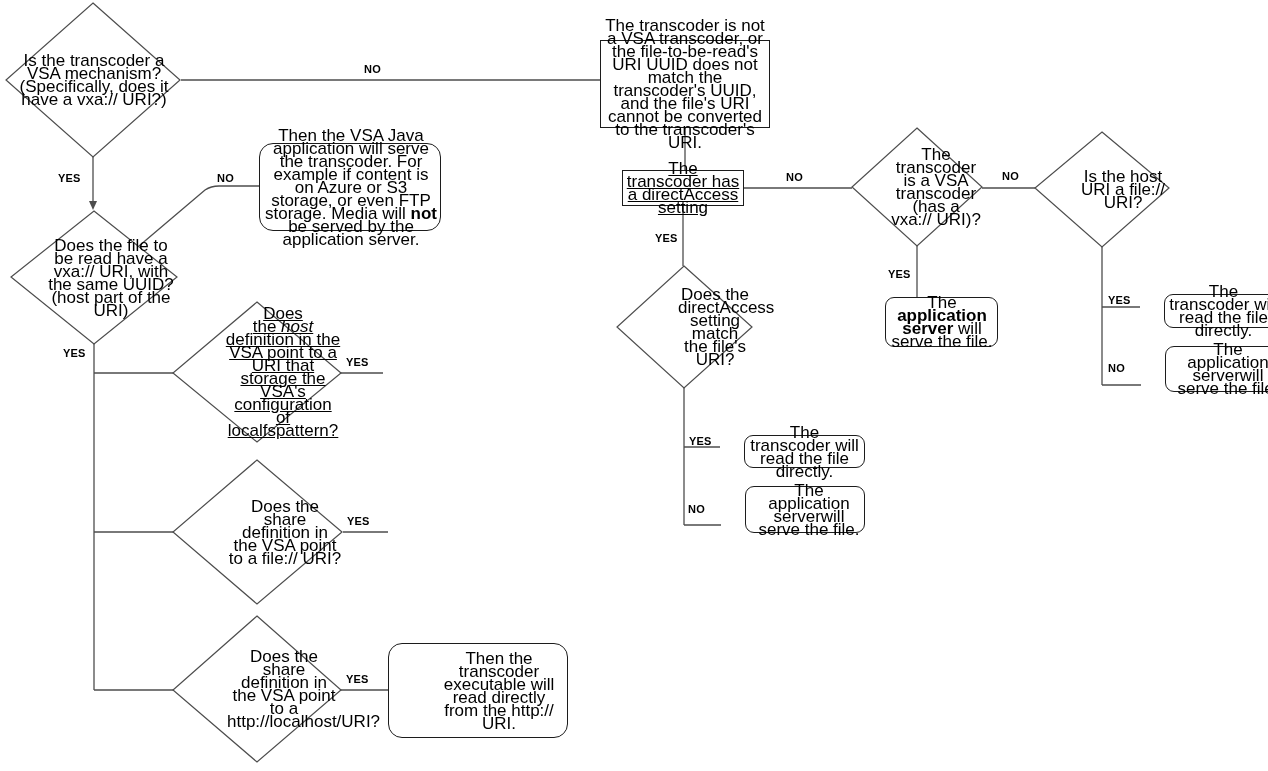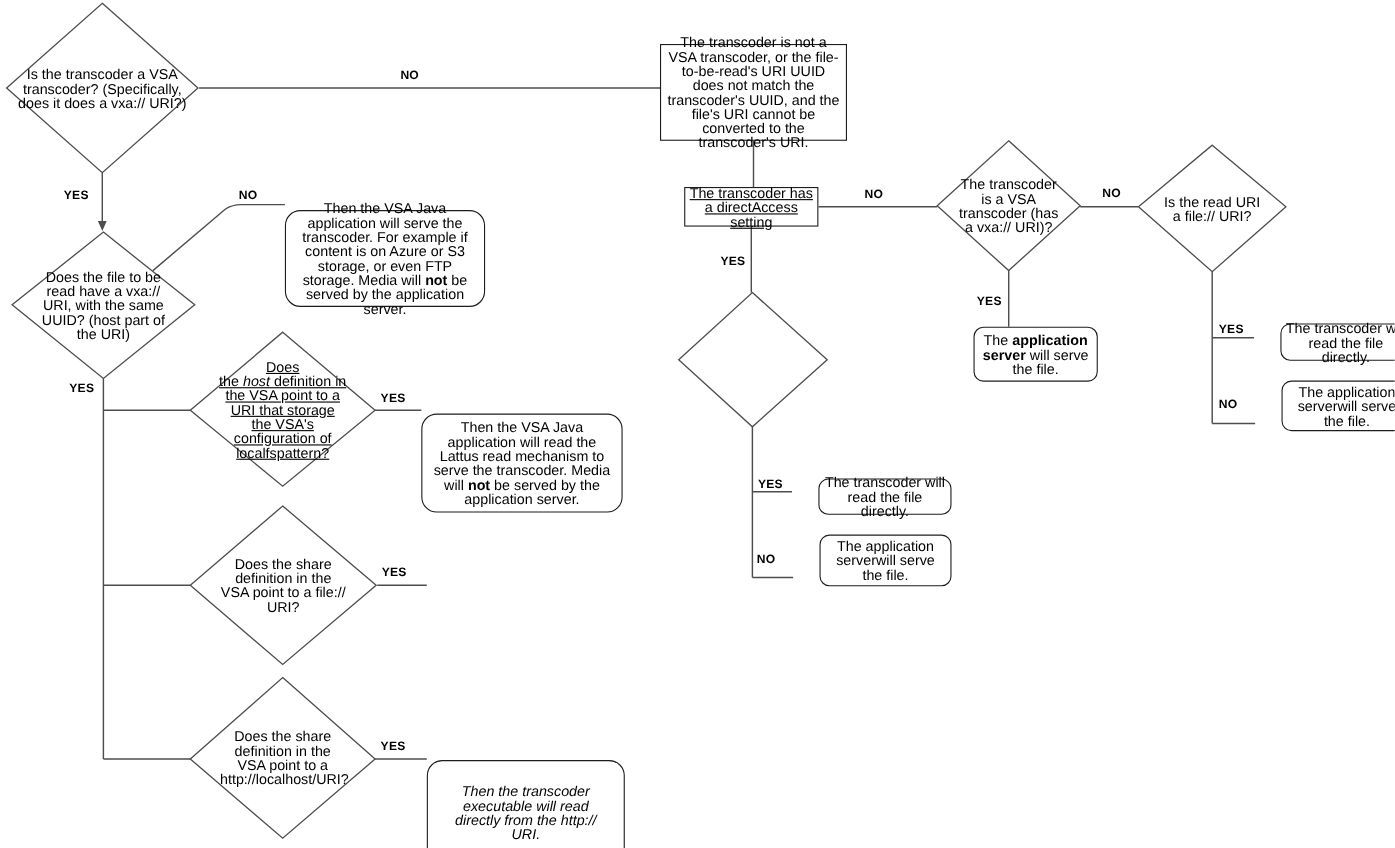--- a/index.html
+++ b/index.html
@@ -11,34 +11,34 @@
     background: #ffffff;
     font-family: "Liberation Sans", sans-serif;
     color: #000;
     overflow: hidden;
   }
   .svg-layer { position: absolute; left: 0; top: 0; }
   .node {
     position: absolute;
     display: flex;
     align-items: center;
-    justify-content: center;
+    justify-content: flex-end;
     text-align: center;
-    font-size: 13px;
+    font-size: 17px;
     line-height: 13px;
   }
   .node .txt { display: inline-block; }
   .pre { white-space: pre-line; }
   .box {
     border: 1.4px solid #1c1c1c;
     background: #ffffff;
     padding: 2px 3px;
   }
   .r8  { border-radius: 9px; margin-left: 24px; }
-  .r14 { border-radius: 14px; margin-top: 48px; }
+  .r14 { border-radius: 14px; }
   .label {
     position: absolute;
     font-size: 11px;
     font-weight: bold;
     letter-spacing: 0.2px;
   }
 </style>
 </head>
 <body>
 
@@ -75,30 +75,33 @@
       <polygon points="917,128 982,187 917,246 852,187"></polygon>
       <polygon points="1102,132 1169,188 1102,247 1035,188"></polygon>
       <polygon points="684,266 752,327 684,388 617,327"></polygon>
       <polygon points="257,302 341,373 257,442 173,373"></polygon>
       <polygon points="257,460 342,532 257,604 173,532"></polygon>
       <polygon points="257,616 341,690 257,762 173,690"></polygon>
     </g>
   </svg>
 
   <div class="node" style="left:6px; top:3px; width:174px; height:154px;">
-    <span class="txt" style="width:172px;">Is the transcoder a VSA transcoder? (Specifically, does it does a vxa:// URI?)</span>
+    <span class="txt" style="width:172px;">Is the transcoder a VSA mechanism? (Specifically, does it have a vxa:// URI?)</span>
   </div>
   <div class="node" style="left:11px; top:211px; width:166px; height:133px;">
     <span class="txt" style="width:132px;">Does the file to be read have a vxa:// URI, with the same UUID? (host part of the URI)</span>
   </div>
   <div class="node" style="left:852px; top:128px; width:130px; height:118px;">
     <span class="txt" style="width:92px;">The transcoder is a VSA transcoder (has a vxa:// URI)?</span>
   </div>
   <div class="node" style="left:1035px; top:132px; width:134px; height:115px;">
-    <span class="txt" style="width:92px;">Is the read URI a file:// URI?</span>
+    <span class="txt" style="width:92px;">Is the host URI a file:// URI?</span>
+  </div>
+  <div class="node" style="left:617px; top:266px; width:135px; height:122px;">
+    <span class="txt" style="width:74px;">Does the directAccess setting match the file's URI?</span>
   </div>
   <div class="node" style="left:173px; top:302px; width:168px; height:140px;">
     <span class="txt" style="width:116px;text-decoration:underline;">
       <span class="pre">Does
 the </span><i>host</i><span> definition in the VSA point to a URI that storage the VSA's configuration of localfspattern?</span>
     </span>
   </div>
   <div class="node" style="left:173px; top:460px; width:169px; height:144px;">
     <span class="txt" style="width:114px;">Does the share definition in the VSA point to a file:// URI?</span>
   </div>
@@ -109,24 +112,21 @@
   <div class="node box" style="left:600px; top:40px; width:170px; height:88px;">
     <span class="txt" style="width:162px;">The transcoder is not a VSA transcoder, or the file-to-be-read's URI UUID does not match the transcoder's UUID, and the file's URI cannot be converted to the transcoder's URI.</span>
   </div>
   <div class="node box" style="left:622px; top:170px; width:122px; height:36px;text-decoration:underline;">
     <span class="txt" style="width:116px;">The transcoder has a directAccess setting</span>
   </div>
 
   <div class="node box r14" style="left:259px; top:143px; width:182px; height:88px;">
     <span class="txt" style="width:172px;"><span>Then the VSA Java application will serve the transcoder. For example if content is on Azure or S3 storage, or even FTP storage. Media will </span><b>not</b><span> be served by the application server.</span></span>
   </div>
-  <div class="node box r14" style="left:383px; top:328px; width:183px; height:90px;">
-    <span class="txt" style="width:174px;"><span>Then the VSA Java application will read the Lattus read mechanism to serve the transcoder. Media will </span><b>not</b><span> be served by the application server.</span></span>
-  </div>
-  <div class="node box r14" style="left:388px; top:643px; width:180px; height:95px;font-style:italic;">
+  <div class="node box r14" style="left:388px; top:643px; width:180px; height:95px;">
     <span class="txt" style="width:130px;">Then the transcoder executable will read directly from the http:// URI.</span>
   </div>
   <div class="node box r8" style="left:861px; top:297px; width:113px; height:50px;">
     <span class="txt" style="width:104px;"><span>The </span><b>application server</b><span> will serve the file.</span></span>
   </div>
   <div class="node box r8" style="left:1140px; top:294px; width:119px; height:34px;">
     <span class="txt" style="width:112px;">The transcoder will read the file directly.</span>
   </div>
   <div class="node box r8" style="left:1141px; top:346px; width:119px; height:46px;">
     <span class="txt" style="width:104px;">The application serverwill serve the file.</span>

